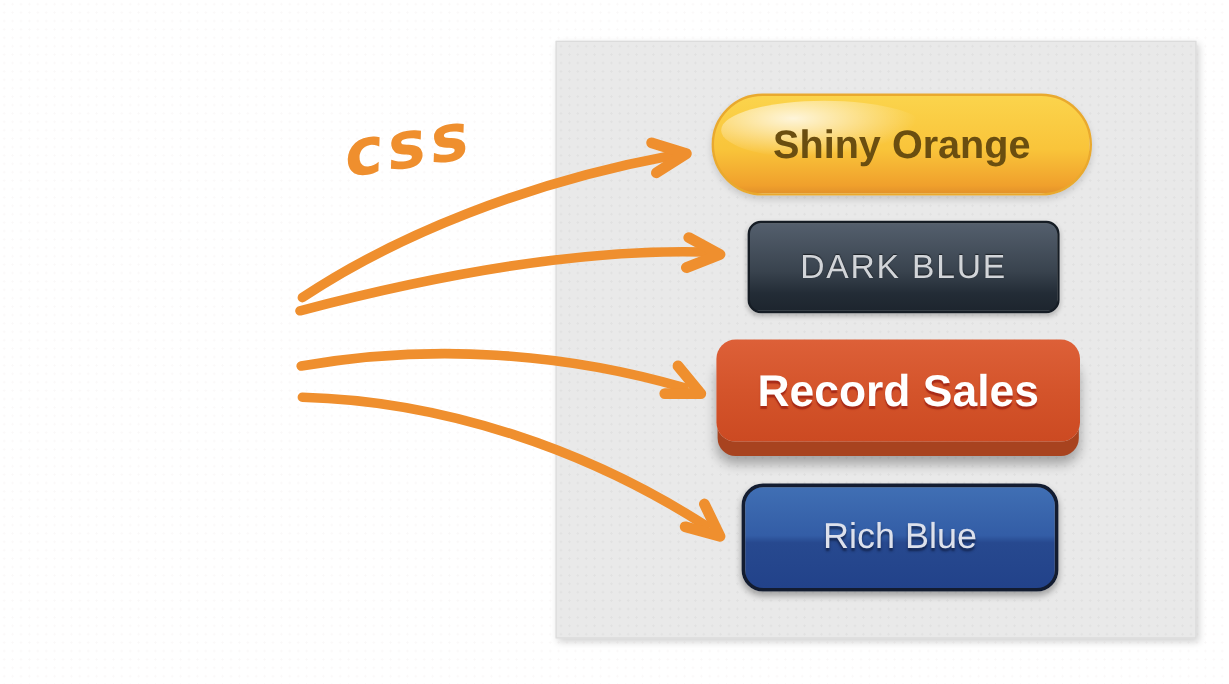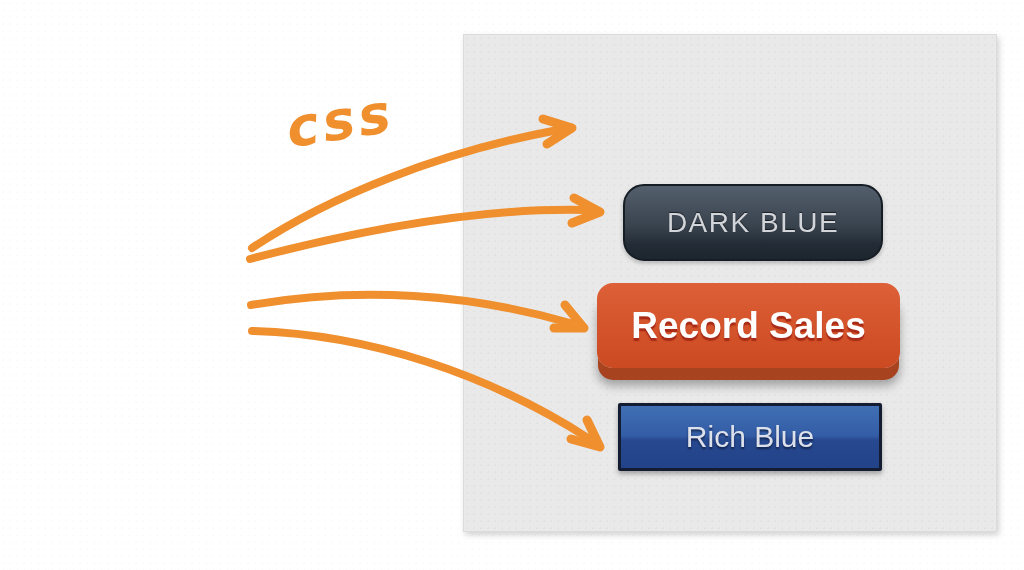--- a/index.html
+++ b/index.html
@@ -83,21 +83,21 @@
   .shiny-orange::before {
     content: "";
     position: absolute; left: 6px; top: 4px; width: 55%; height: 60%;
     border-radius: 50%;
     background: radial-gradient(ellipse at 35% 30%, rgba(255,255,255,0.8), rgba(255,255,255,0) 65%);
   }
   .shiny-orange span { position: relative; }
 
   .dark-blue {
     left: 623px; top: 184px; width: 260px; height: 77px;
-    border-radius: 21px;
+    border-radius: 11px;
     border: 2px solid #161d25;
     background: linear-gradient(#545f6d, #39434e 55%, #232c36 80%, #1d252e);
     box-shadow: 0 2px 4px rgba(0,0,0,0.25), 0 0 0 1px rgba(255,255,255,0.25);
     color: #d2d5d9;
     font-size: 28px;
     letter-spacing: 1.5px;
     text-shadow: 0 -1px 1px rgba(0,0,0,0.6);
     align-items: center;
   }
 
@@ -106,22 +106,22 @@
     border-radius: 16px;
     background: linear-gradient(#dd6038, #d4542b 50%, #cc4a22);
     box-shadow: 0 13px 0 -1px #a8431f, 0 18px 10px rgba(0,0,0,0.3);
     color: #ffffff;
     font-size: 37px;
     font-weight: bold;
     text-shadow: 0 3px 1px rgba(160,35,20,0.85);
   }
 
   .rich-blue {
-    left: 618px; top: 403px; width: 264px; height: 68px;
-    border-radius: 2px;
+    left: 618px; top: 403px; width: 264px; height: 90px;
+    border-radius: 18px;
     border: 3px solid #131c30;
     background: linear-gradient(#406fb4, #335da6 48%, #27498f 55%, #22428a);
     box-shadow: 0 3px 5px rgba(0,0,0,0.3);
     color: #dde1ec;
     font-size: 30px;
     text-shadow: 0 2px 2px rgba(10,20,50,0.7);
   }
 </style>
 </head>
 <body>
@@ -145,20 +145,23 @@
     </g>
     <g>
       <path class="tail" d="M252,331 C370,334 490,375 588,438"></path>
       <path class="head" d="M571,439 L600,447 L587,420"></path>
     </g>
   </svg>
 
   <div class="css-label">CSS</div>
 
 
+  <div class="tbtn shiny-orange">
+    <span>Shiny Orange</span>
+  </div>
 
   <div class="tbtn dark-blue">
     <span>DARK BLUE</span>
   </div>
 
   <div class="tbtn record-sales">
     <span>Record Sales</span>
   </div>
 
   <div class="tbtn rich-blue">

